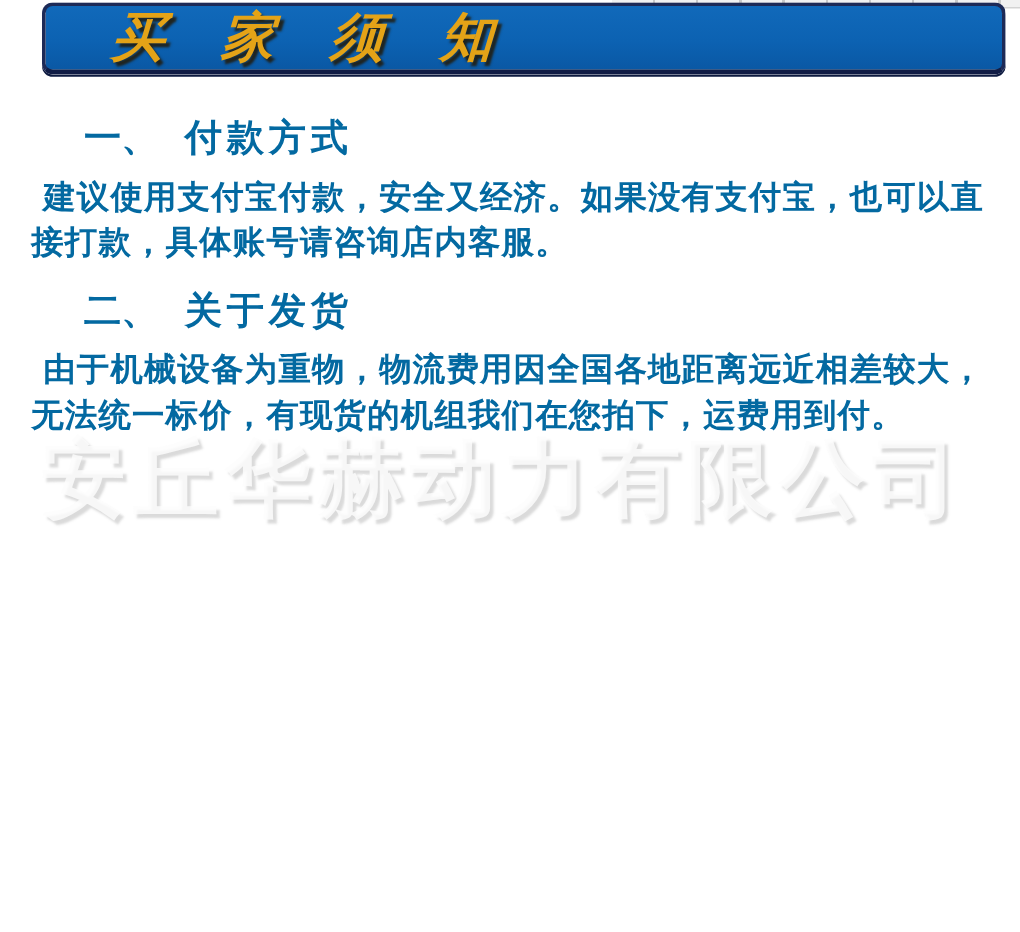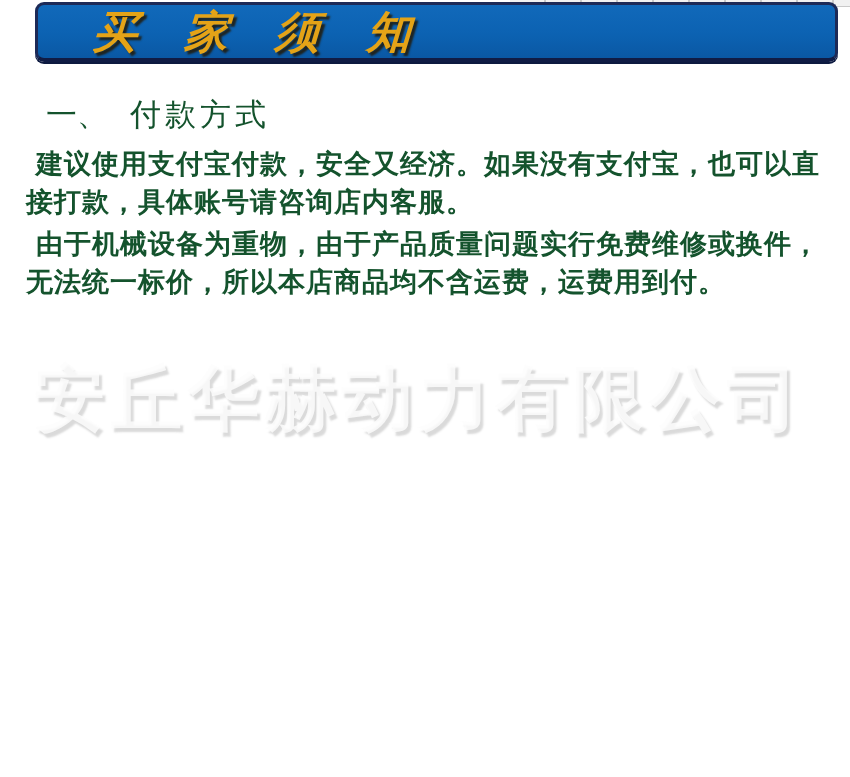--- a/index.html
+++ b/index.html
@@ -40,34 +40,34 @@
     padding-left: 55px;
     color: #e4a317;
     text-shadow: 3px 3px 2px rgba(35, 25, 5, 0.85);
     transform: skewX(-3deg);
     white-space: nowrap;
   }
   
   .doc { position: relative; z-index: 1; padding: 0 16px 0 26px; }
   .section-heading {
     font-size: 31px;
-    font-weight: normal;
+    font-weight: bold;
     letter-spacing: 4px;
-    margin: 17px 0 9px 20px;
-    color: #14532d;
+    margin: 17px 0 9px 44px;
+    color: #0369a1;
   }
   .section-heading.first { margin-top: 32px; }
   .section-num { margin-right: 22px; letter-spacing: 0; }
   .section-body {
     font-size: 27px;
     font-weight: bold;
     line-height: 38px;
     letter-spacing: 1px;
     text-indent: 10px;
-    color: #14532d;
+    color: #0369a1;
     margin-bottom: 4px;
   }
   .struck {
     font-weight: 900;
     text-decoration: line-through;
     text-decoration-thickness: 3px;
     text-shadow: 0.6px 0 0 currentColor;
   }
   
   .watermark {
@@ -93,19 +93,22 @@
   <div class="banner-title">买 家 须 知</div>
 </div>
 
 <div class="doc">
 
   <h2 class="section-heading first">
     <span class="section-num">一、</span><span>付款方式</span>
   </h2>
   <p class="section-body">建议使用支付宝付款，安全又经济。如果没有支付宝，也可以直接打款，具体账号请咨询店内客服。</p>
 
+  <h2 class="section-heading">
+    <span class="section-num">二、</span><span>关于发货</span>
+  </h2>
 
-  <p class="section-body">由于机械设备为重物，由于产品质量问题实行免费维修或换件，无法统一标价，所以本店商品均不含运费，运费用到付。</p>
+  <p class="section-body">由于机械设备为重物，物流费用因全国各地距离远近相差较大，无法统一标价，有现货的机组我们在您拍下，运费用到付。</p>
 
 
 </div>
 
 <div class="watermark">安丘华赫动力有限公司</div>
 
 </body></html>

